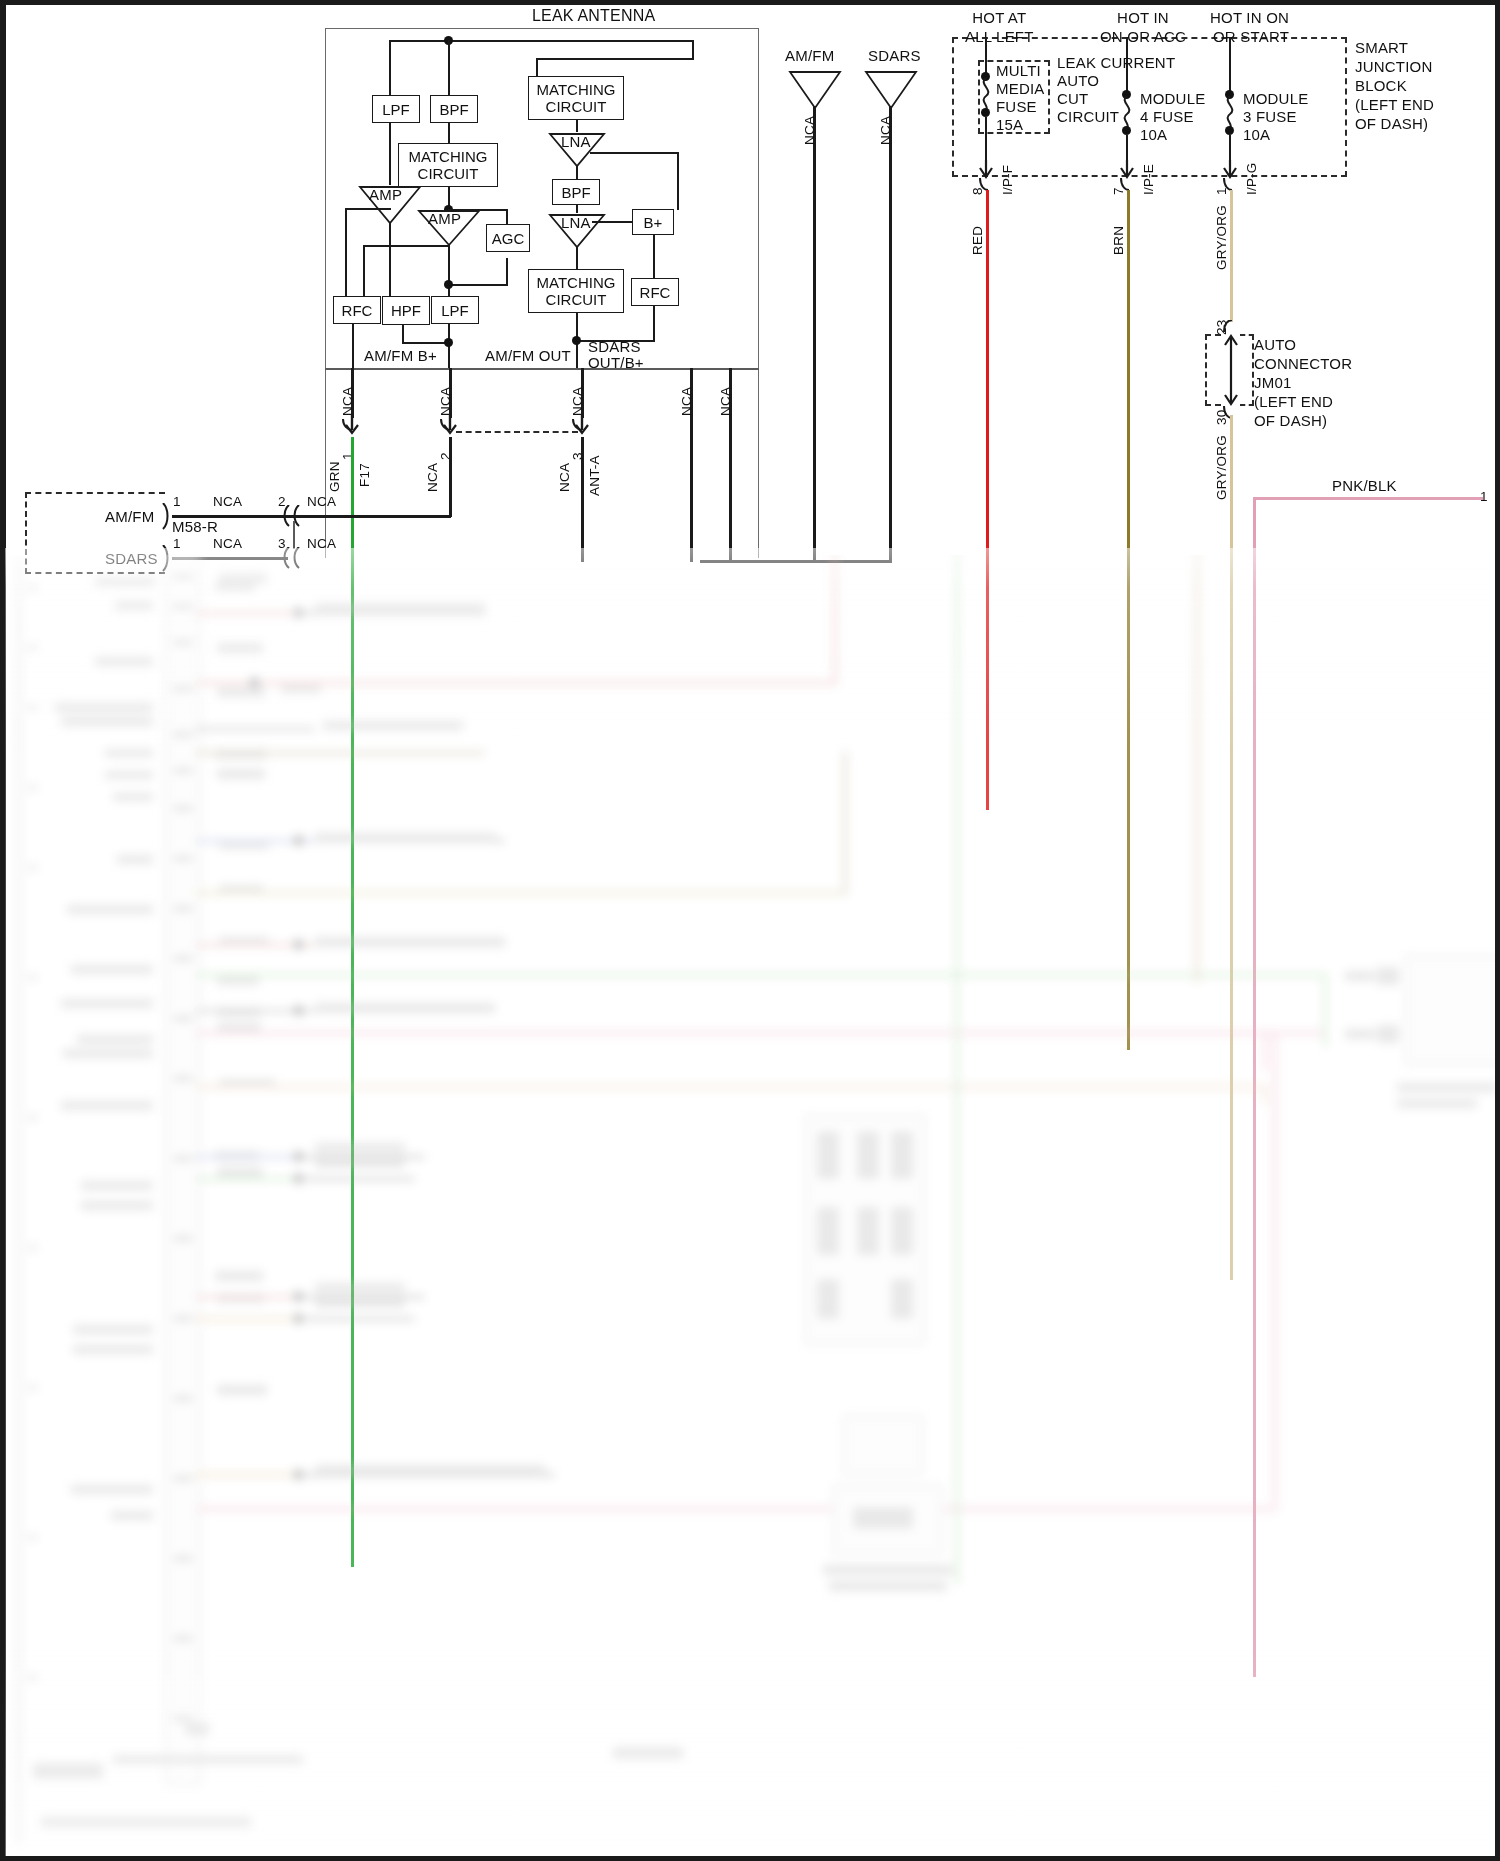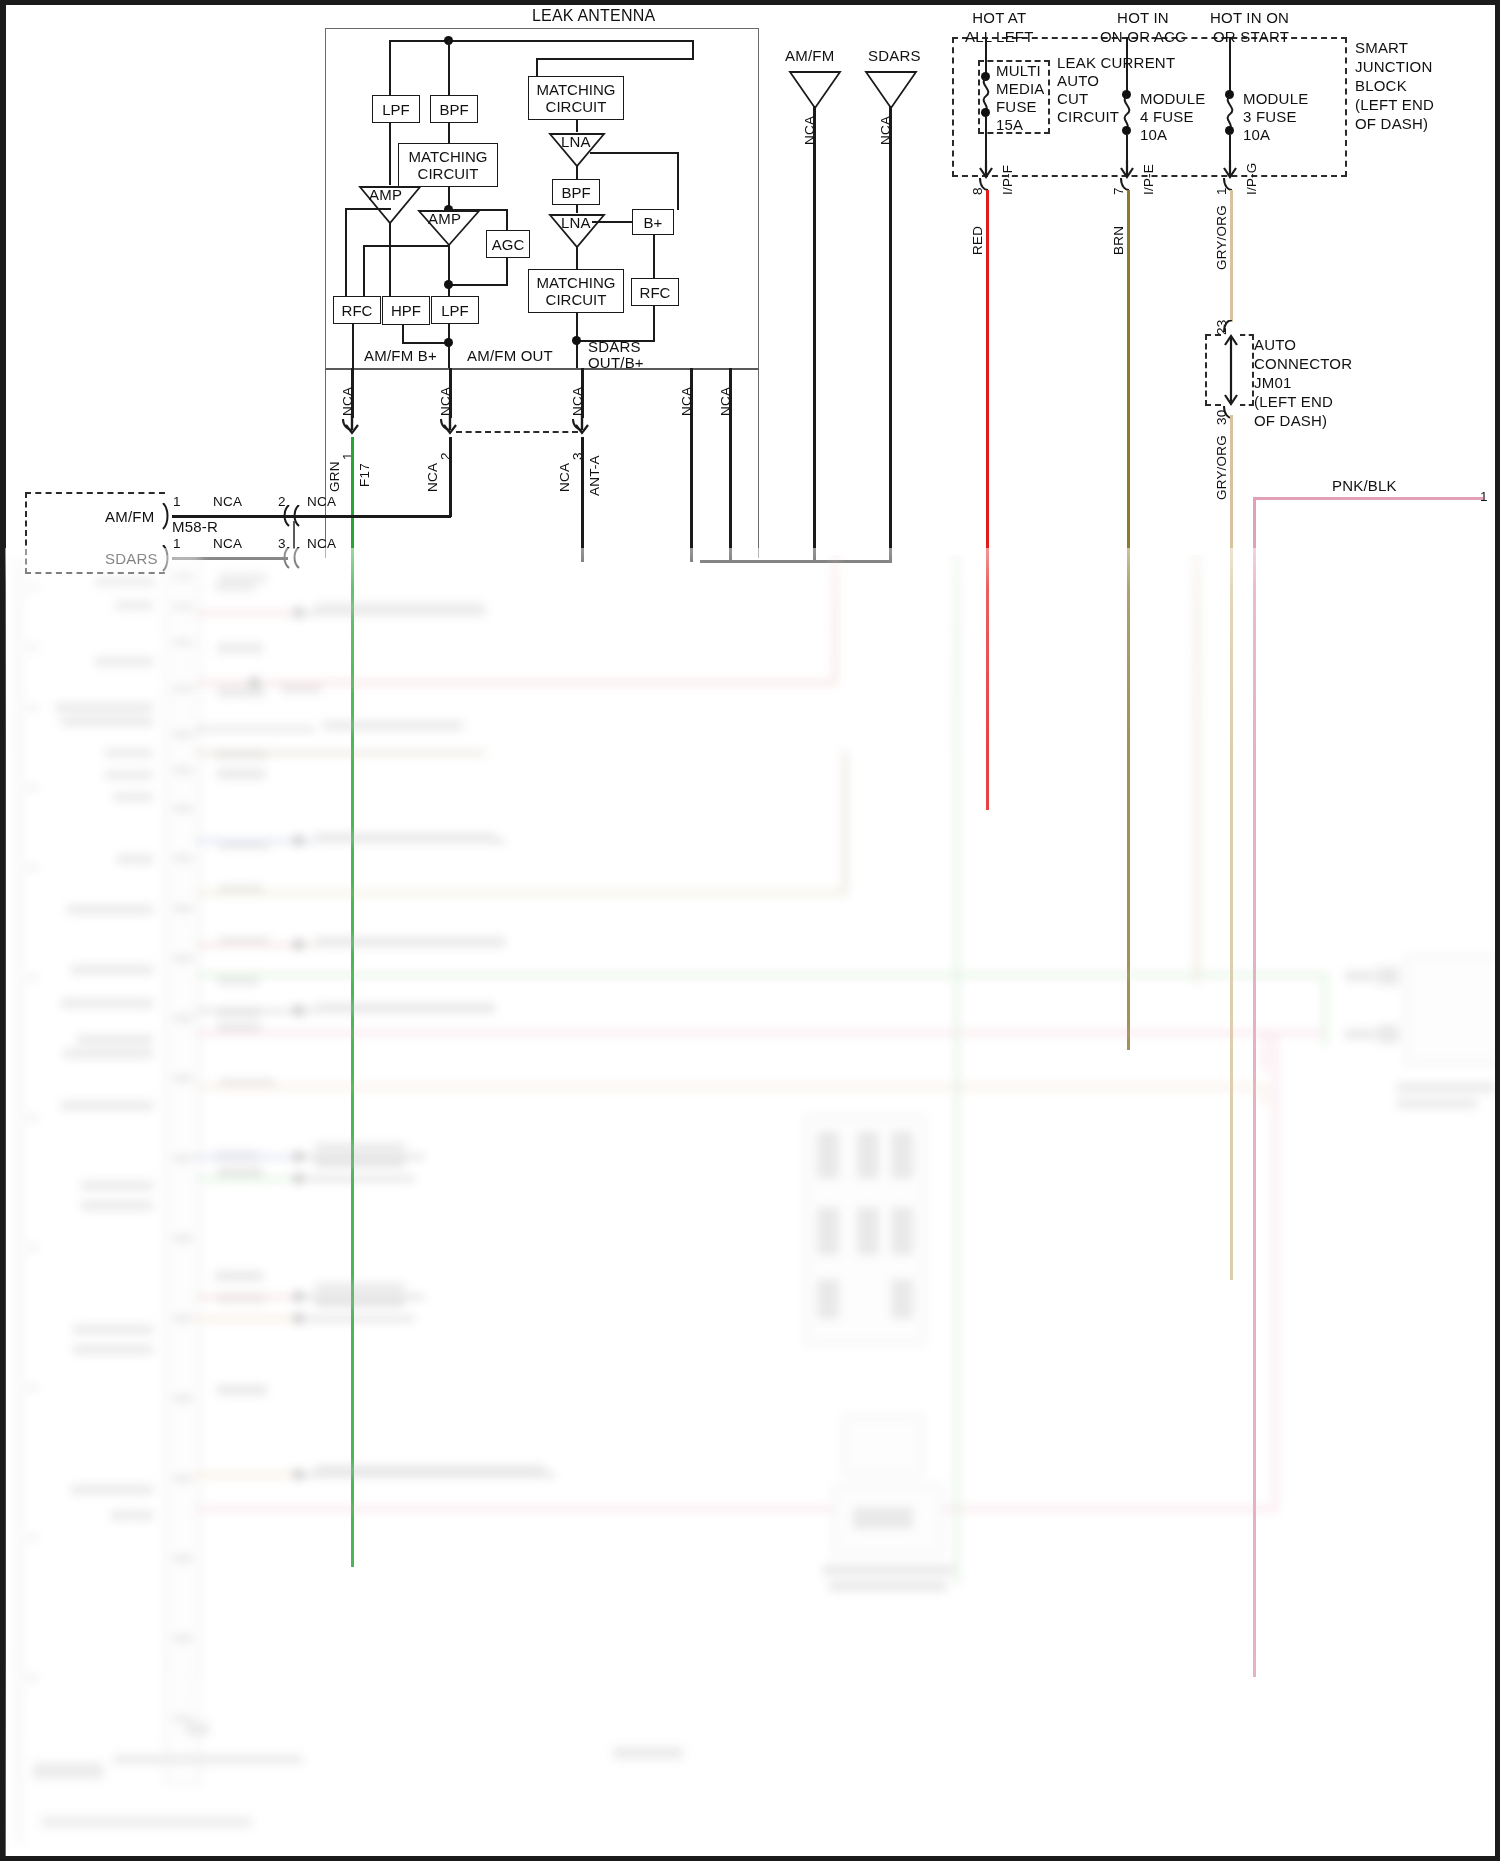--- a/index.html
+++ b/index.html
@@ -126,21 +126,21 @@
   <div class="dot" style="left:444px;top:205px;"></div>
   <div class="tri" style="left:417px;top:209px;">
     <svg width="64" height="38" viewBox="0 0 64 38">
       <polygon points="2,2 62,2 32,36" fill="#fff" stroke="#1a1a1a" stroke-width="1.8"></polygon>
     </svg>
   </div>
   <div class="lbl" style="left:428px;top:211px;">AMP</div>
 
   <div class="hline" style="left:448px;top:209px;width:60px;"></div>
   <div class="vline" style="left:506px;top:209px;height:21px;"></div>
-  <div class="box" style="left:486px;top:230px;width:44px;height:28px;">AGC</div>
+  <div class="box" style="left:486px;top:224px;width:44px;height:28px;">AGC</div>
   <div class="vline" style="left:506px;top:258px;height:28px;"></div>
   <div class="hline" style="left:448px;top:284px;width:60px;"></div>
 
   <div class="box" style="left:333px;top:296px;width:48px;height:28px;">RFC</div>
   <div class="box" style="left:382px;top:296px;width:48px;height:29px;">HPF</div>
   <div class="box" style="left:431px;top:296px;width:48px;height:28px;">LPF</div>
 
   <div class="vline" style="left:345px;top:208px;height:88px;"></div>
   <div class="hline" style="left:345px;top:208px;width:46px;"></div>
   <div class="vline" style="left:389px;top:222px;height:74px;"></div>
@@ -186,21 +186,21 @@
   <div class="hline" style="left:576px;top:340px;width:79px;"></div>
 
   <div class="vline" style="left:576px;top:247px;height:22px;"></div>
   <div class="box" style="left:528px;top:269px;width:96px;height:44px;white-space:pre;">MATCHING
 CIRCUIT</div>
   <div class="vline" style="left:576px;top:313px;height:57px;"></div>
   <div class="dot" style="left:572px;top:336px;"></div>
 
   <div class="hline thin" style="left:325px;top:368px;width:434px;"></div>
   <div class="lbl" style="left:364px;top:348px;">AM/FM B+</div>
-  <div class="lbl" style="left:467px;top:348px;">AM/FM OUT</div>
+  <div class="lbl" style="left:485px;top:348px;">AM/FM OUT</div>
   <div class="lbl" style="left:588px;top:339px;white-space:pre;">SDARS
 OUT/B+</div>
 
   <div class="vline thick" style="left:351px;top:368px;height:50px;"></div>
   <div class="lbl vert sm" style="left:340px;top:416px;">NCA</div>
   <svg style="position:absolute;left:340px;top:414px;" width="26" height="24" viewBox="0 0 26 24">
     <path d="M12,0 L12,16" stroke="#1a1a1a" stroke-width="2.4" fill="none"></path>
     <path d="M6,11 L12,19 L18,11" stroke="#1a1a1a" stroke-width="2.2" fill="none"></path>
     <path d="M3,5 C3,12 8,16 12,16" stroke="#1a1a1a" stroke-width="2" fill="none"></path>
   </svg>

